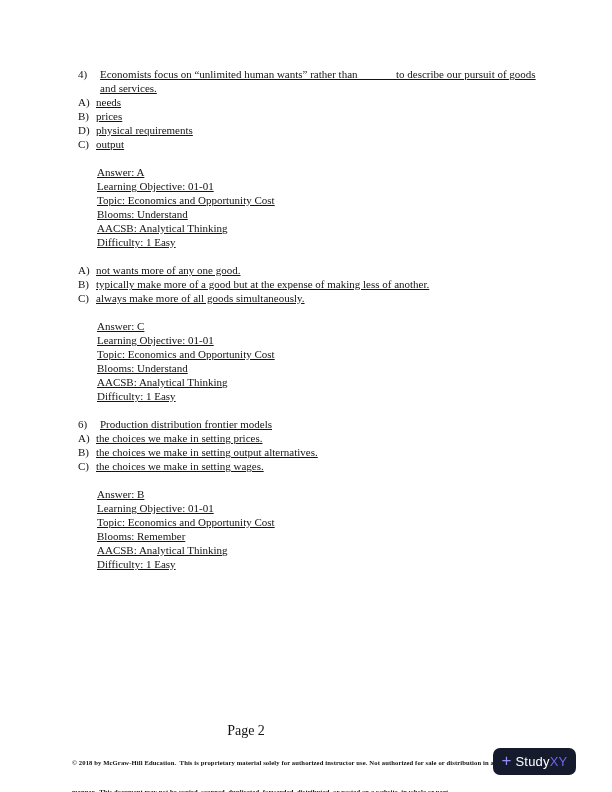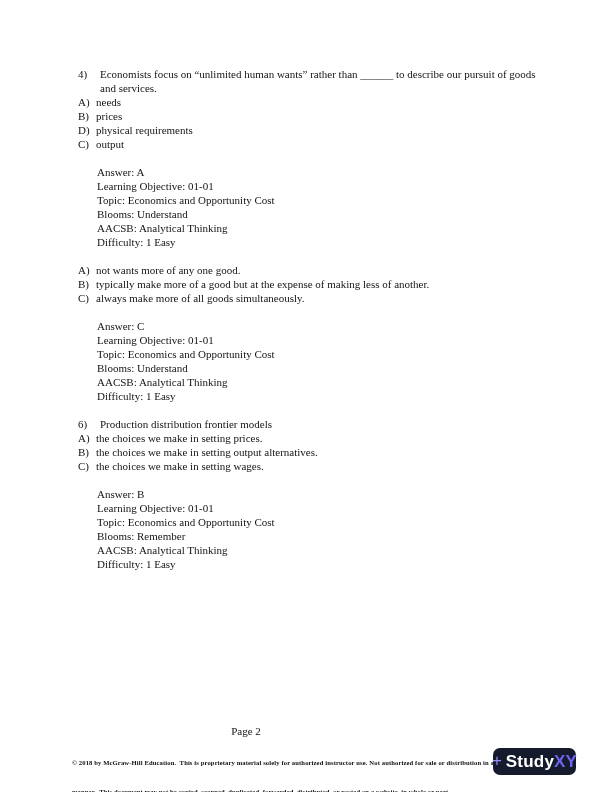--- a/index.html
+++ b/index.html
@@ -10,32 +10,33 @@
     color: #141414;
     position: relative;
     overflow: hidden;
   }
   .content {
     position: absolute;
     left: 78px; top: 67px;
     width: 462px;
     font-size: 11px;
     line-height: 14px;
+    text-decoration: underline;
   }
   .q-line { padding-left: 22px; text-indent: -22px; }
   .q-num { display: inline-block; width: 22px; text-indent: 0; }
   .opt { margin-left: 0; }
   .opt-label { display: inline-block; width: 18px; }
   .meta { margin-left: 19px; }
   .spacer { height: 14px; }
   .page-number {
     position: absolute;
     top: 724px; left: 0; width: 492px;
     text-align: center;
-    font-size: 11px; line-height: 14px;
+    font-size: 14px; line-height: 14px;
   }
   .copyright {
     position: absolute;
     left: 72px; top: 739px;
     font-size: 6.6px; font-weight: bold;
     line-height: 9.5px;
     letter-spacing: 0.12px;
     white-space: pre;
     color: #111;
   }
@@ -45,21 +46,21 @@
     width: 83px; height: 27px;
     background: #151a2d;
     border-radius: 7px;
     display: flex; align-items: center; justify-content: center;
     gap: 4px;
     font-family: "Liberation Sans", sans-serif;
     z-index: 5;
     cursor: pointer;
   }
   .plus { color: #988cf2; font-size: 17px; line-height: 1; margin-top: -2px; }
-  .brand-name { font-size: 17px; font-weight: 700; color: #ffffff; letter-spacing: 0.2px; }
+  .brand-name { font-size: 13px; font-weight: 400; color: #ffffff; letter-spacing: 0.2px; }
   .xy { color: #6f63ef; }
 </style>
 </head>
 <body>
 
 <div class="content">
 
   <section>
     <div class="q-line">
       <span class="q-num">4)</span><span>Economists focus on “unlimited human wants” rather than ______ to describe our pursuit of goods and services.</span>

